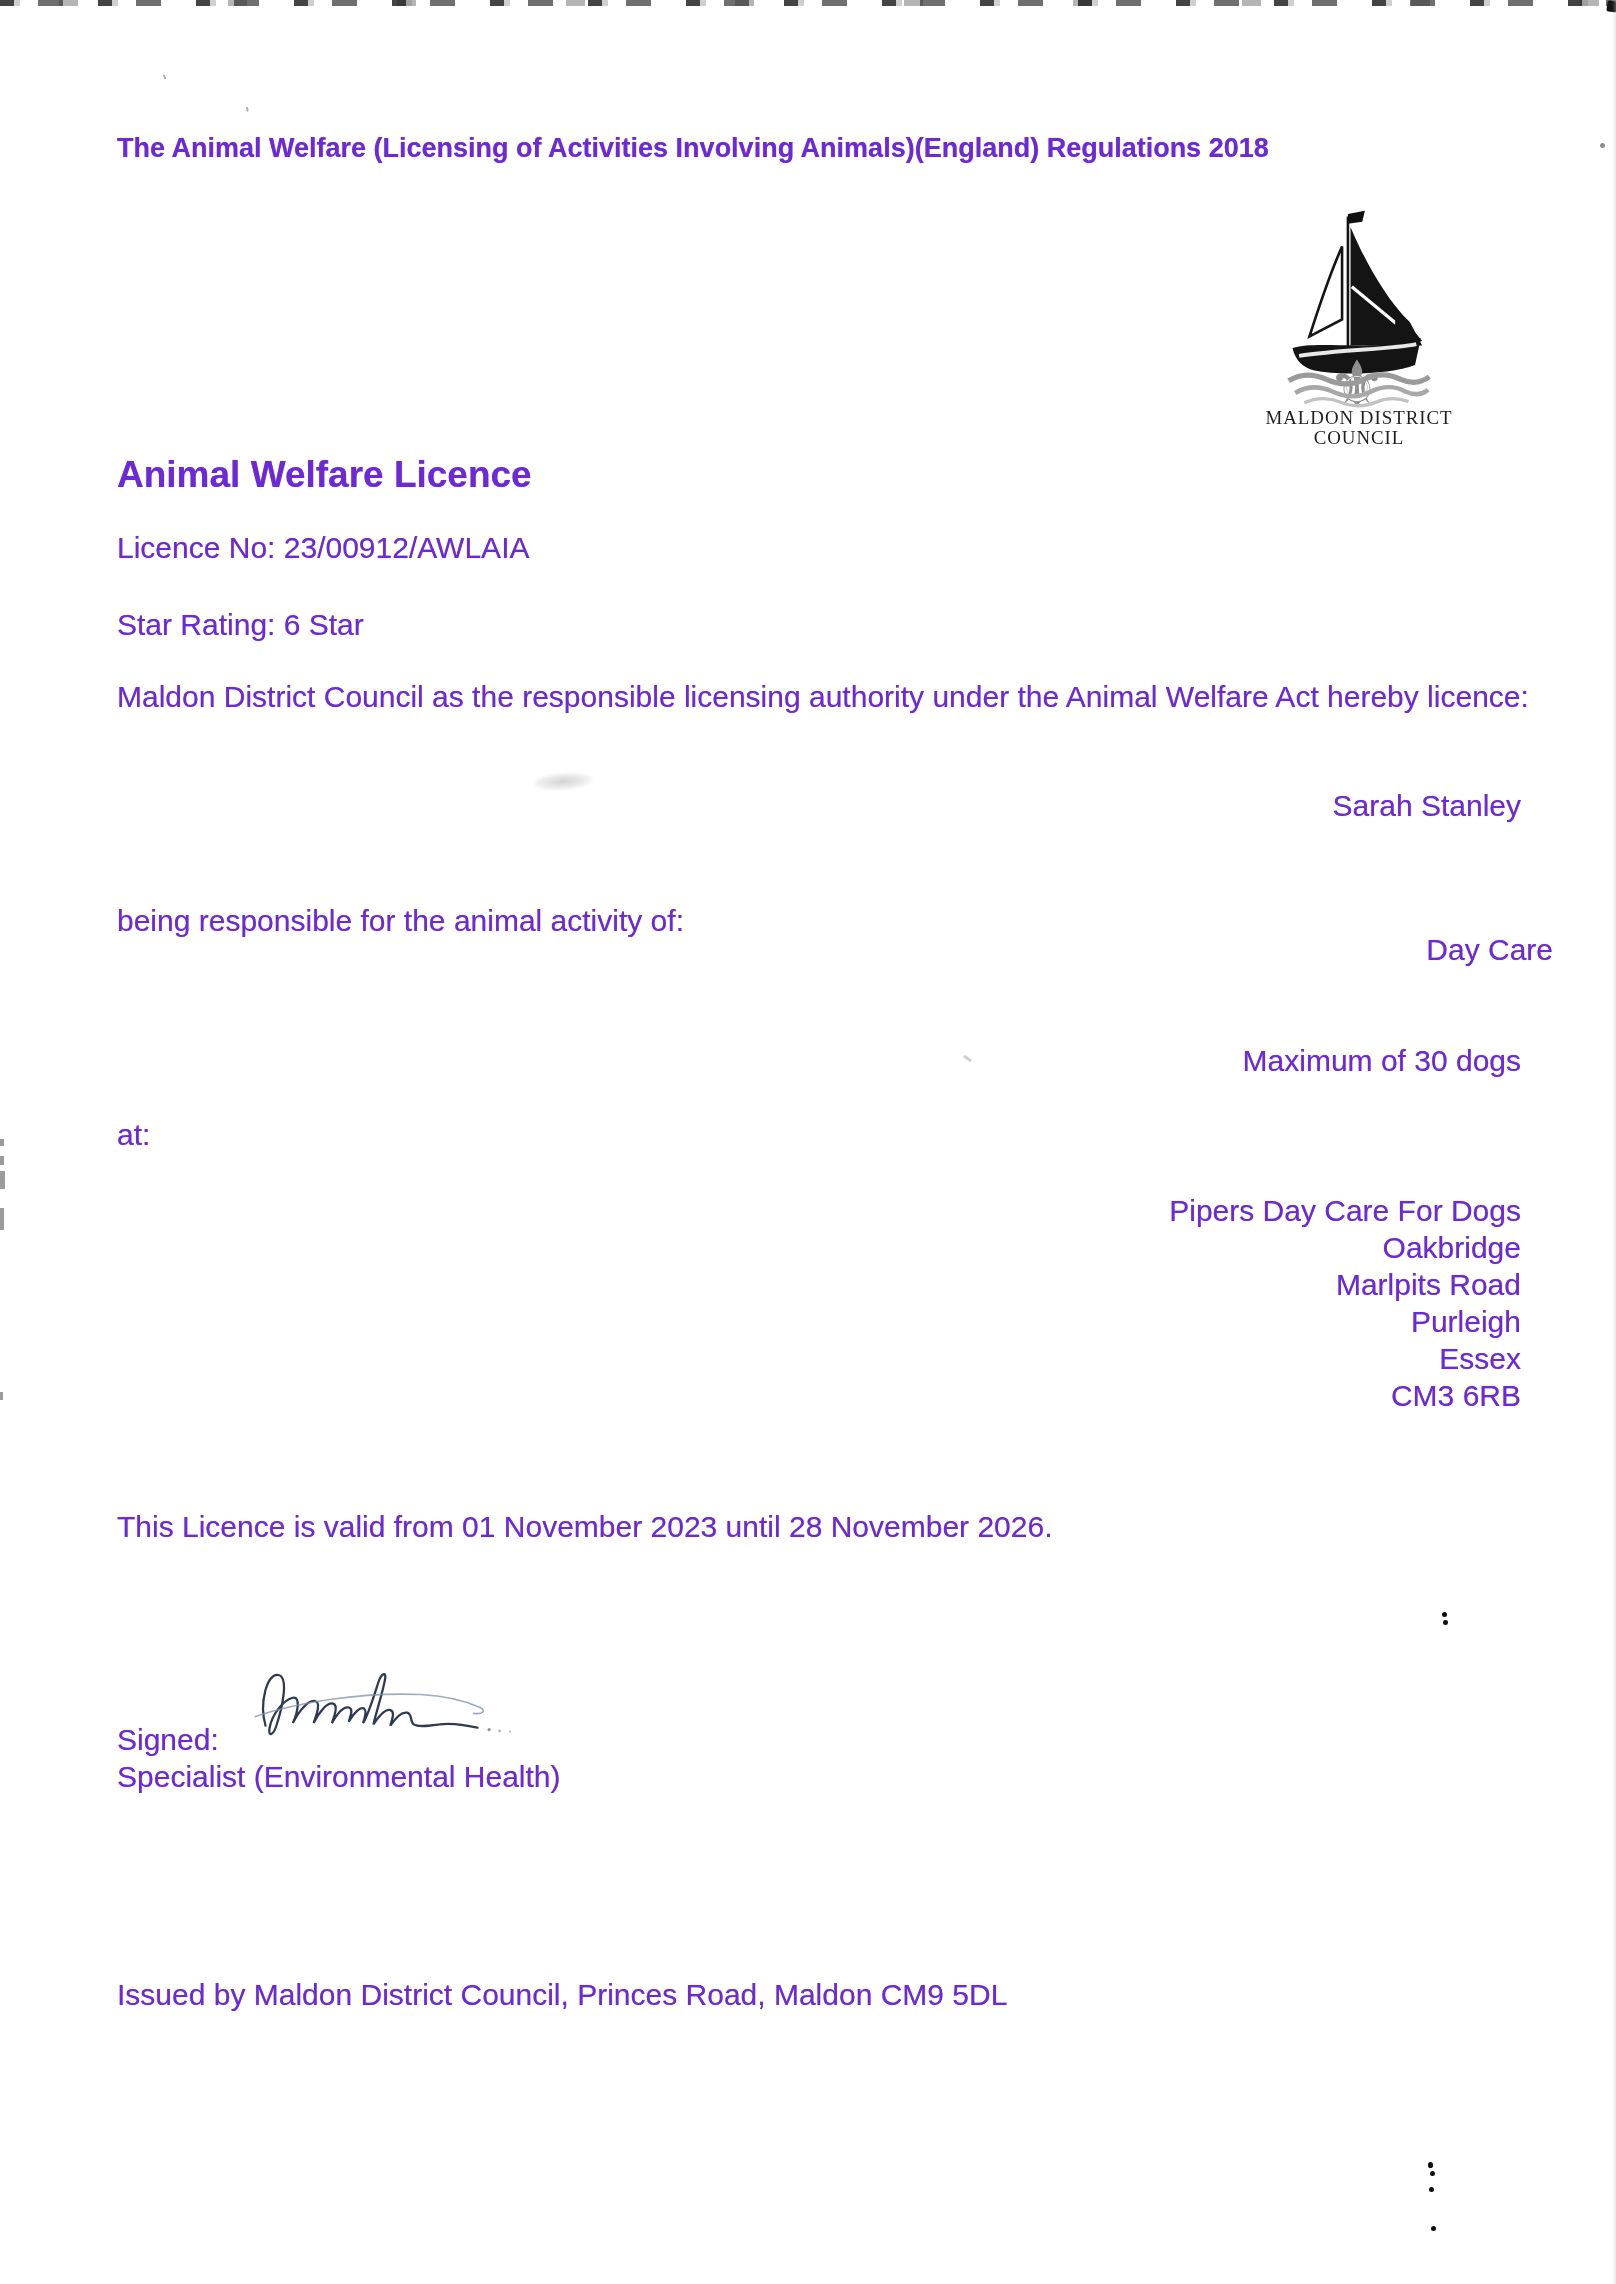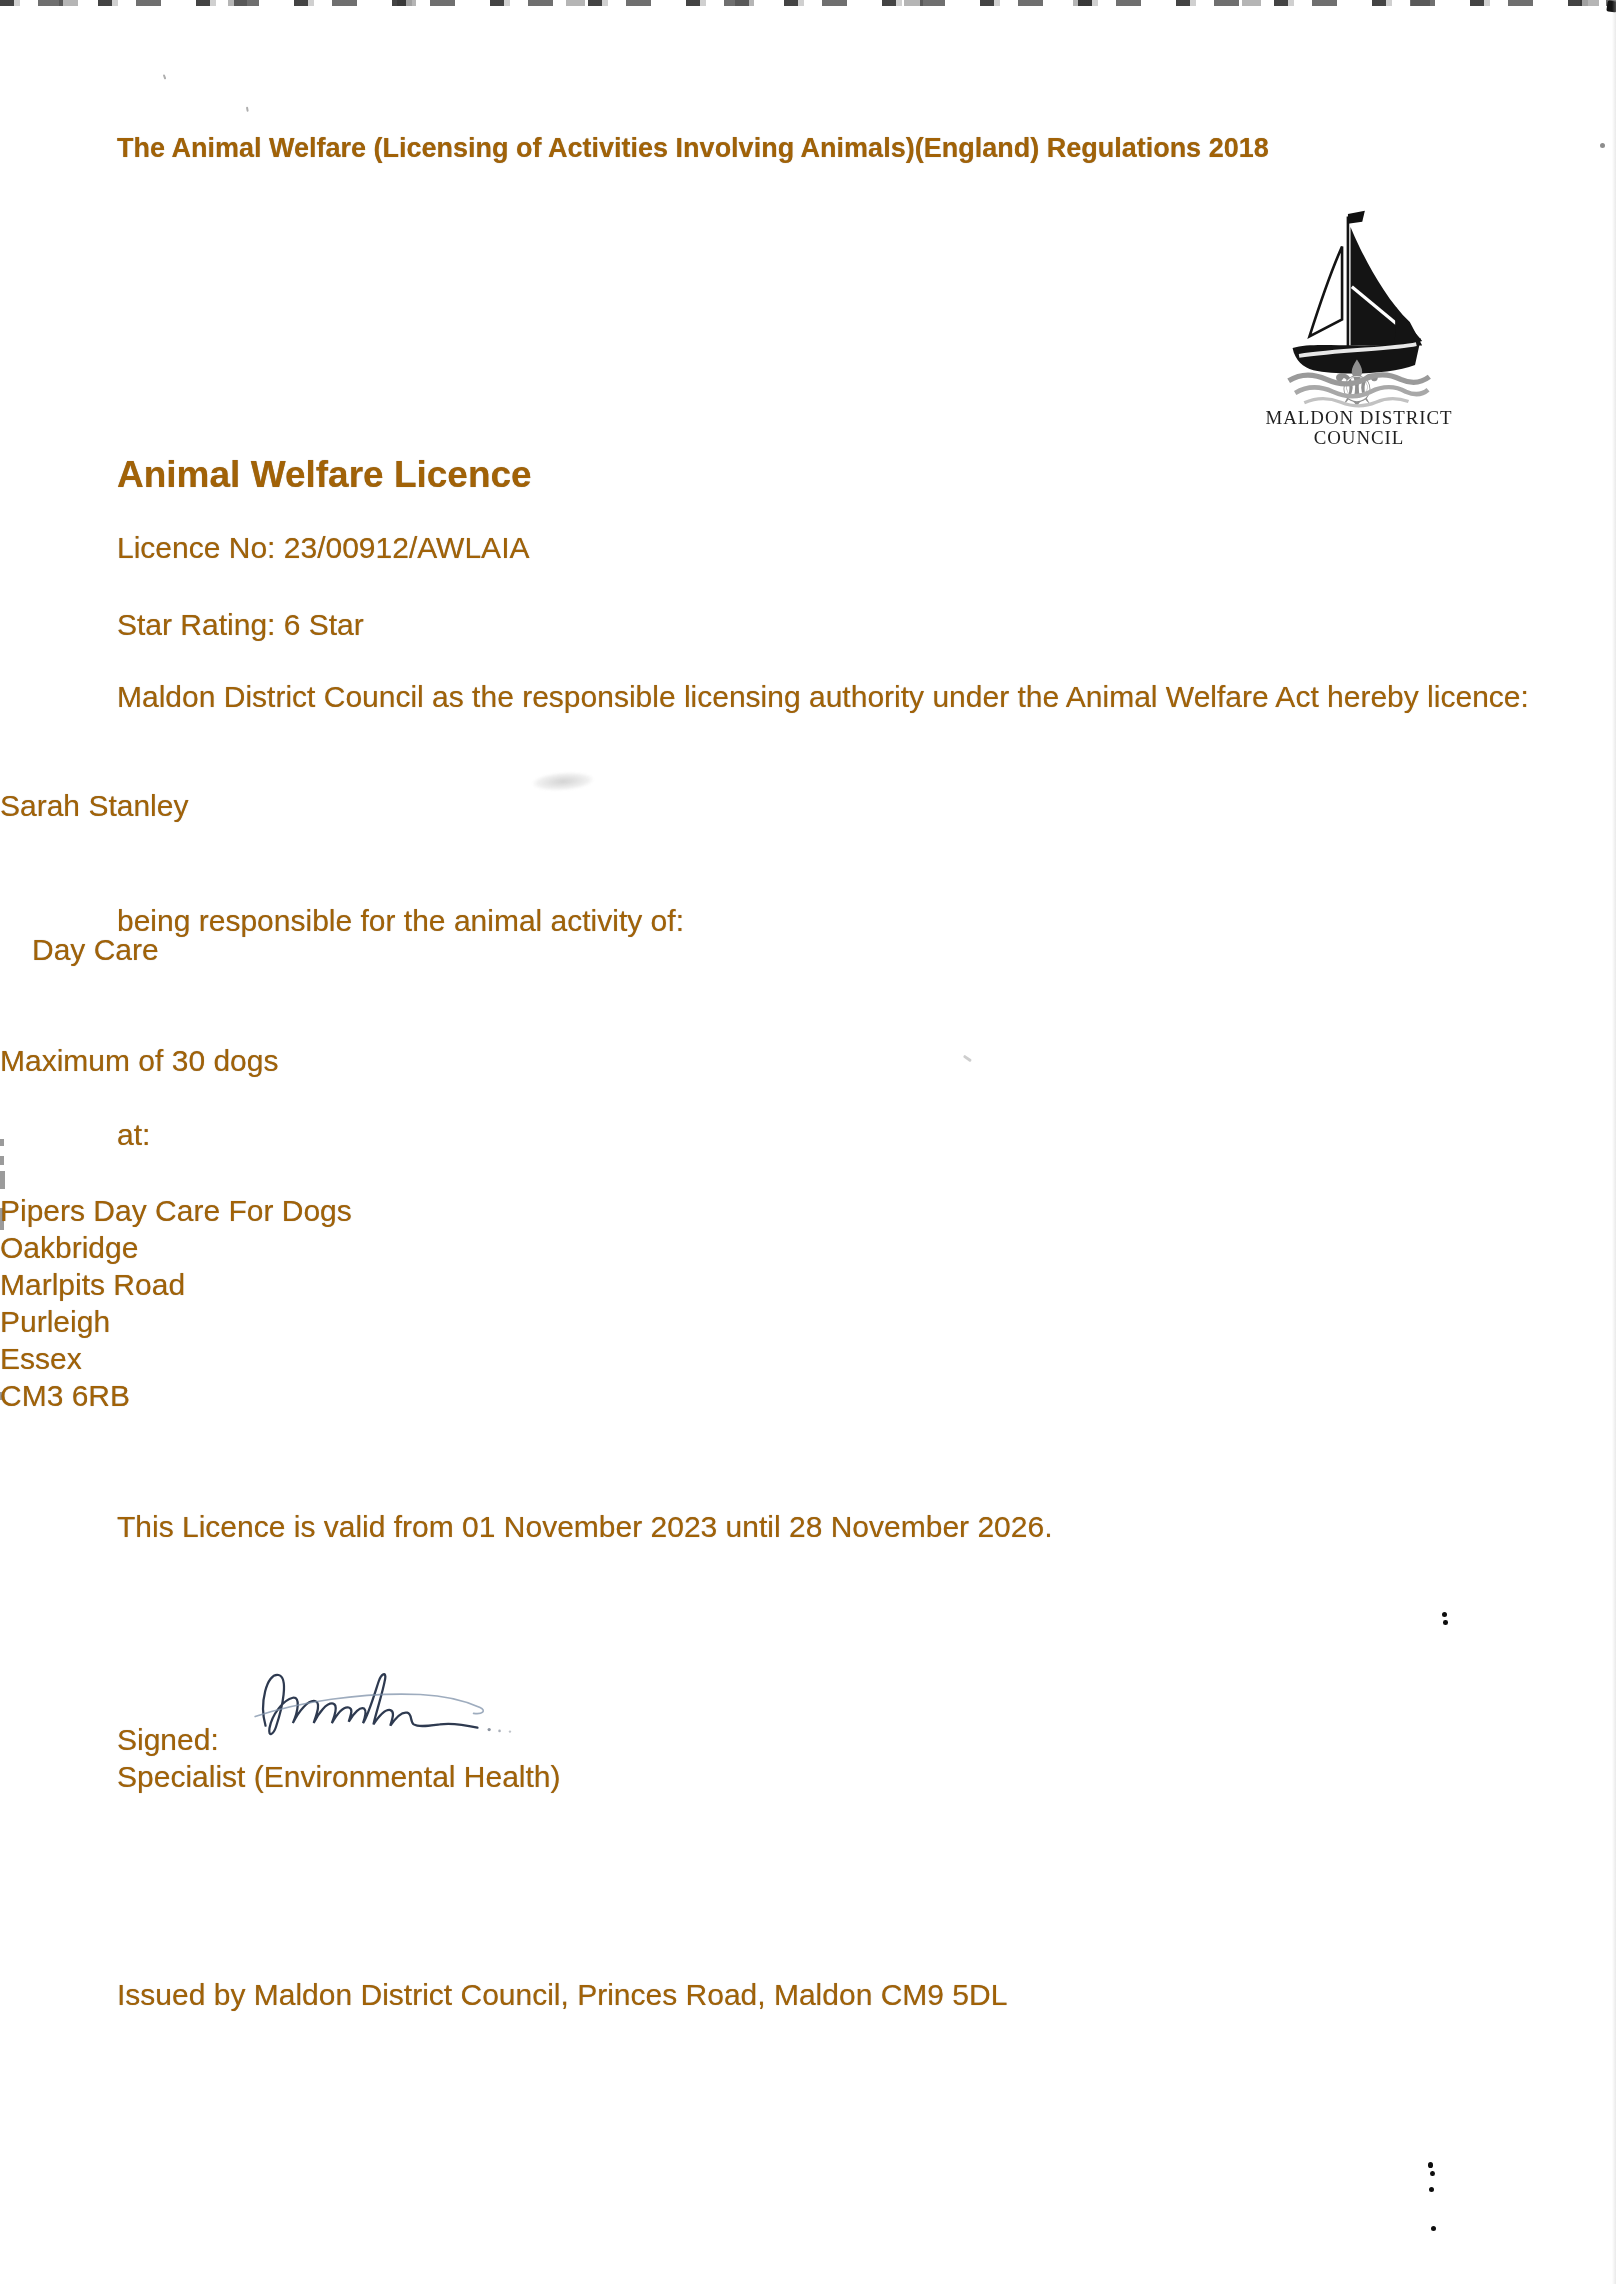--- a/index.html
+++ b/index.html
@@ -1,25 +1,25 @@
 <!DOCTYPE html>
 <html style="font-size:10.4px"><head>
 <meta charset="utf-8">
 <style>
   html,body{margin:0;padding:0;background:#e8e8e8;}
   .page{
     position:relative; width:1617px; height:2284px; background:#ffffff;
     font-family:"Liberation Sans", sans-serif; color:#1c1c1c; overflow:hidden;
   }
   .t{
-    position:absolute; font-size:30px; line-height:37px; color:#a16207;
+    position:absolute; font-size:30px; line-height:37px; color:#6d28d9;
     text-shadow:0 0 0.8px rgba(15,15,15,.45); white-space:nowrap;
   }
   .bold{font-weight:bold;}
-  .center{left:0; width:1511px; text-align:left;}
+  .center{left:10px; width:1511px; text-align:right;}
   .left{left:117px;}
   .wrap{white-space:normal;}
 
   
   .top-band{
     position:absolute; top:0; left:0; width:1617px; height:5.9px;
     background:
       repeating-linear-gradient(90deg, rgba(35,35,35,.85) 0 14.3px, rgba(120,120,120,.35) 14.3px 19.6px, rgba(255,255,255,0) 19.6px 38px, rgba(50,50,50,.7) 38px 63px, rgba(255,255,255,0) 63px 98px),
       repeating-linear-gradient(90deg, rgba(255,255,255,0) 0 59px, rgba(70,70,70,.4) 59px 78px, rgba(255,255,255,0) 78px 169px);
   }

